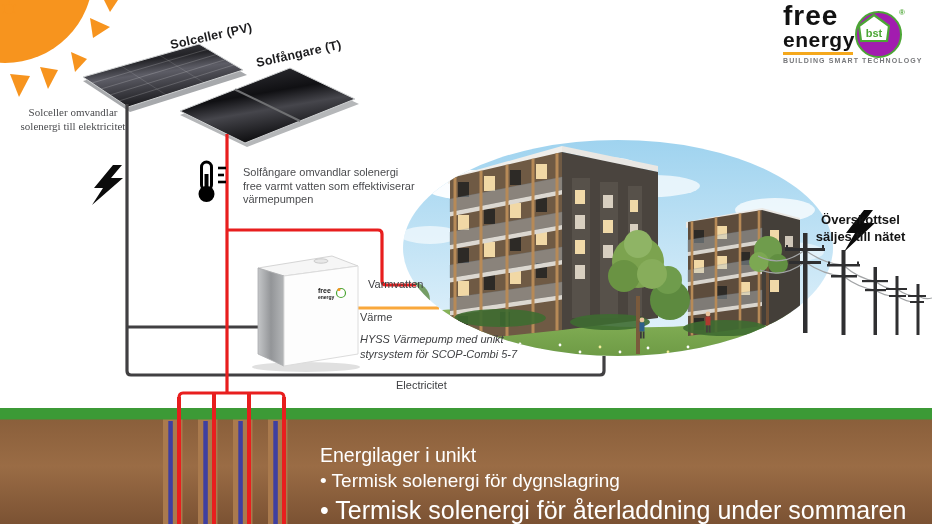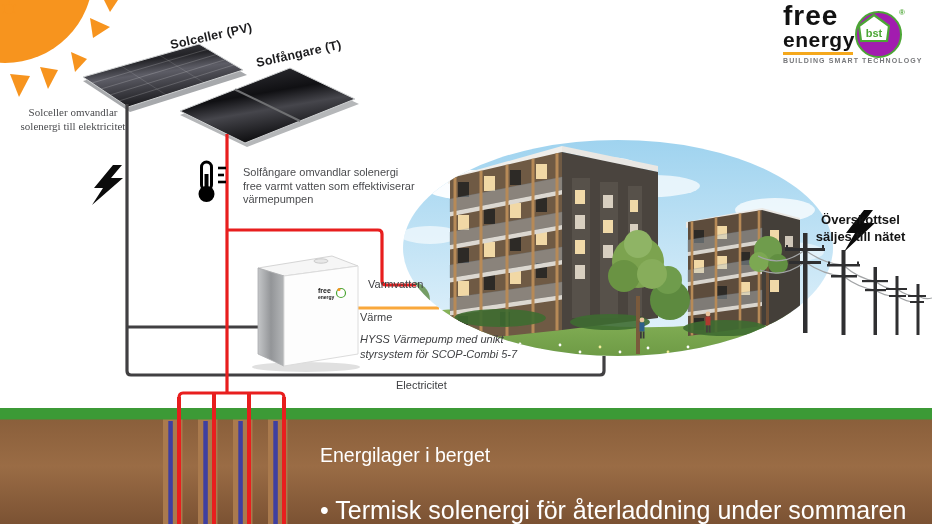--- a/index.html
+++ b/index.html
@@ -370,21 +370,22 @@
 free varmt vatten som effektiviserar
 värmepumpen</div>
   <div class="pipe-label" style="left:360px;top:278px;margin-left:8px;">Varmvatten</div>
   <div class="pipe-label" style="left:360px;top:311px;text-align:right;">Värme</div>
   <div class="pipe-label ml" style="left:360px;top:332px;line-height:15px;font-style:italic;">HYSS Värmepump med unikt
 styrsystem för SCOP-Combi 5-7</div>
   <div class="pipe-label" style="left:360px;top:379px;padding-left:36px;">Electricitet</div>
   <div class="export ml">Överskottsel
 säljes till nätet</div>
 
-  <div class="storage" id="st-title">Energilager i berget</div>
+  <div class="storage" id="st-title">Energilager i unikt</div>
+  <div class="storage" id="st-b1">• Termisk solenergi för dygnslagring</div>
   <div class="storage" id="st-b2">• Termisk solenergi för återladdning under sommaren</div>
 
   <div>
     <div class="brand-free">free</div>
     <div class="brand-energy">energy</div>
     <div class="brand-rule"></div>
     <div class="brand-tag">BUILDING SMART TECHNOLOGY</div>
     <div class="badge">
       <svg width="35" height="31">
         <path d="M17,2 L32,13 L30,28 L4,28 L2,13 Z" fill="#fff" stroke="#4CA635" stroke-width="2.2" stroke-linejoin="round"></path>

